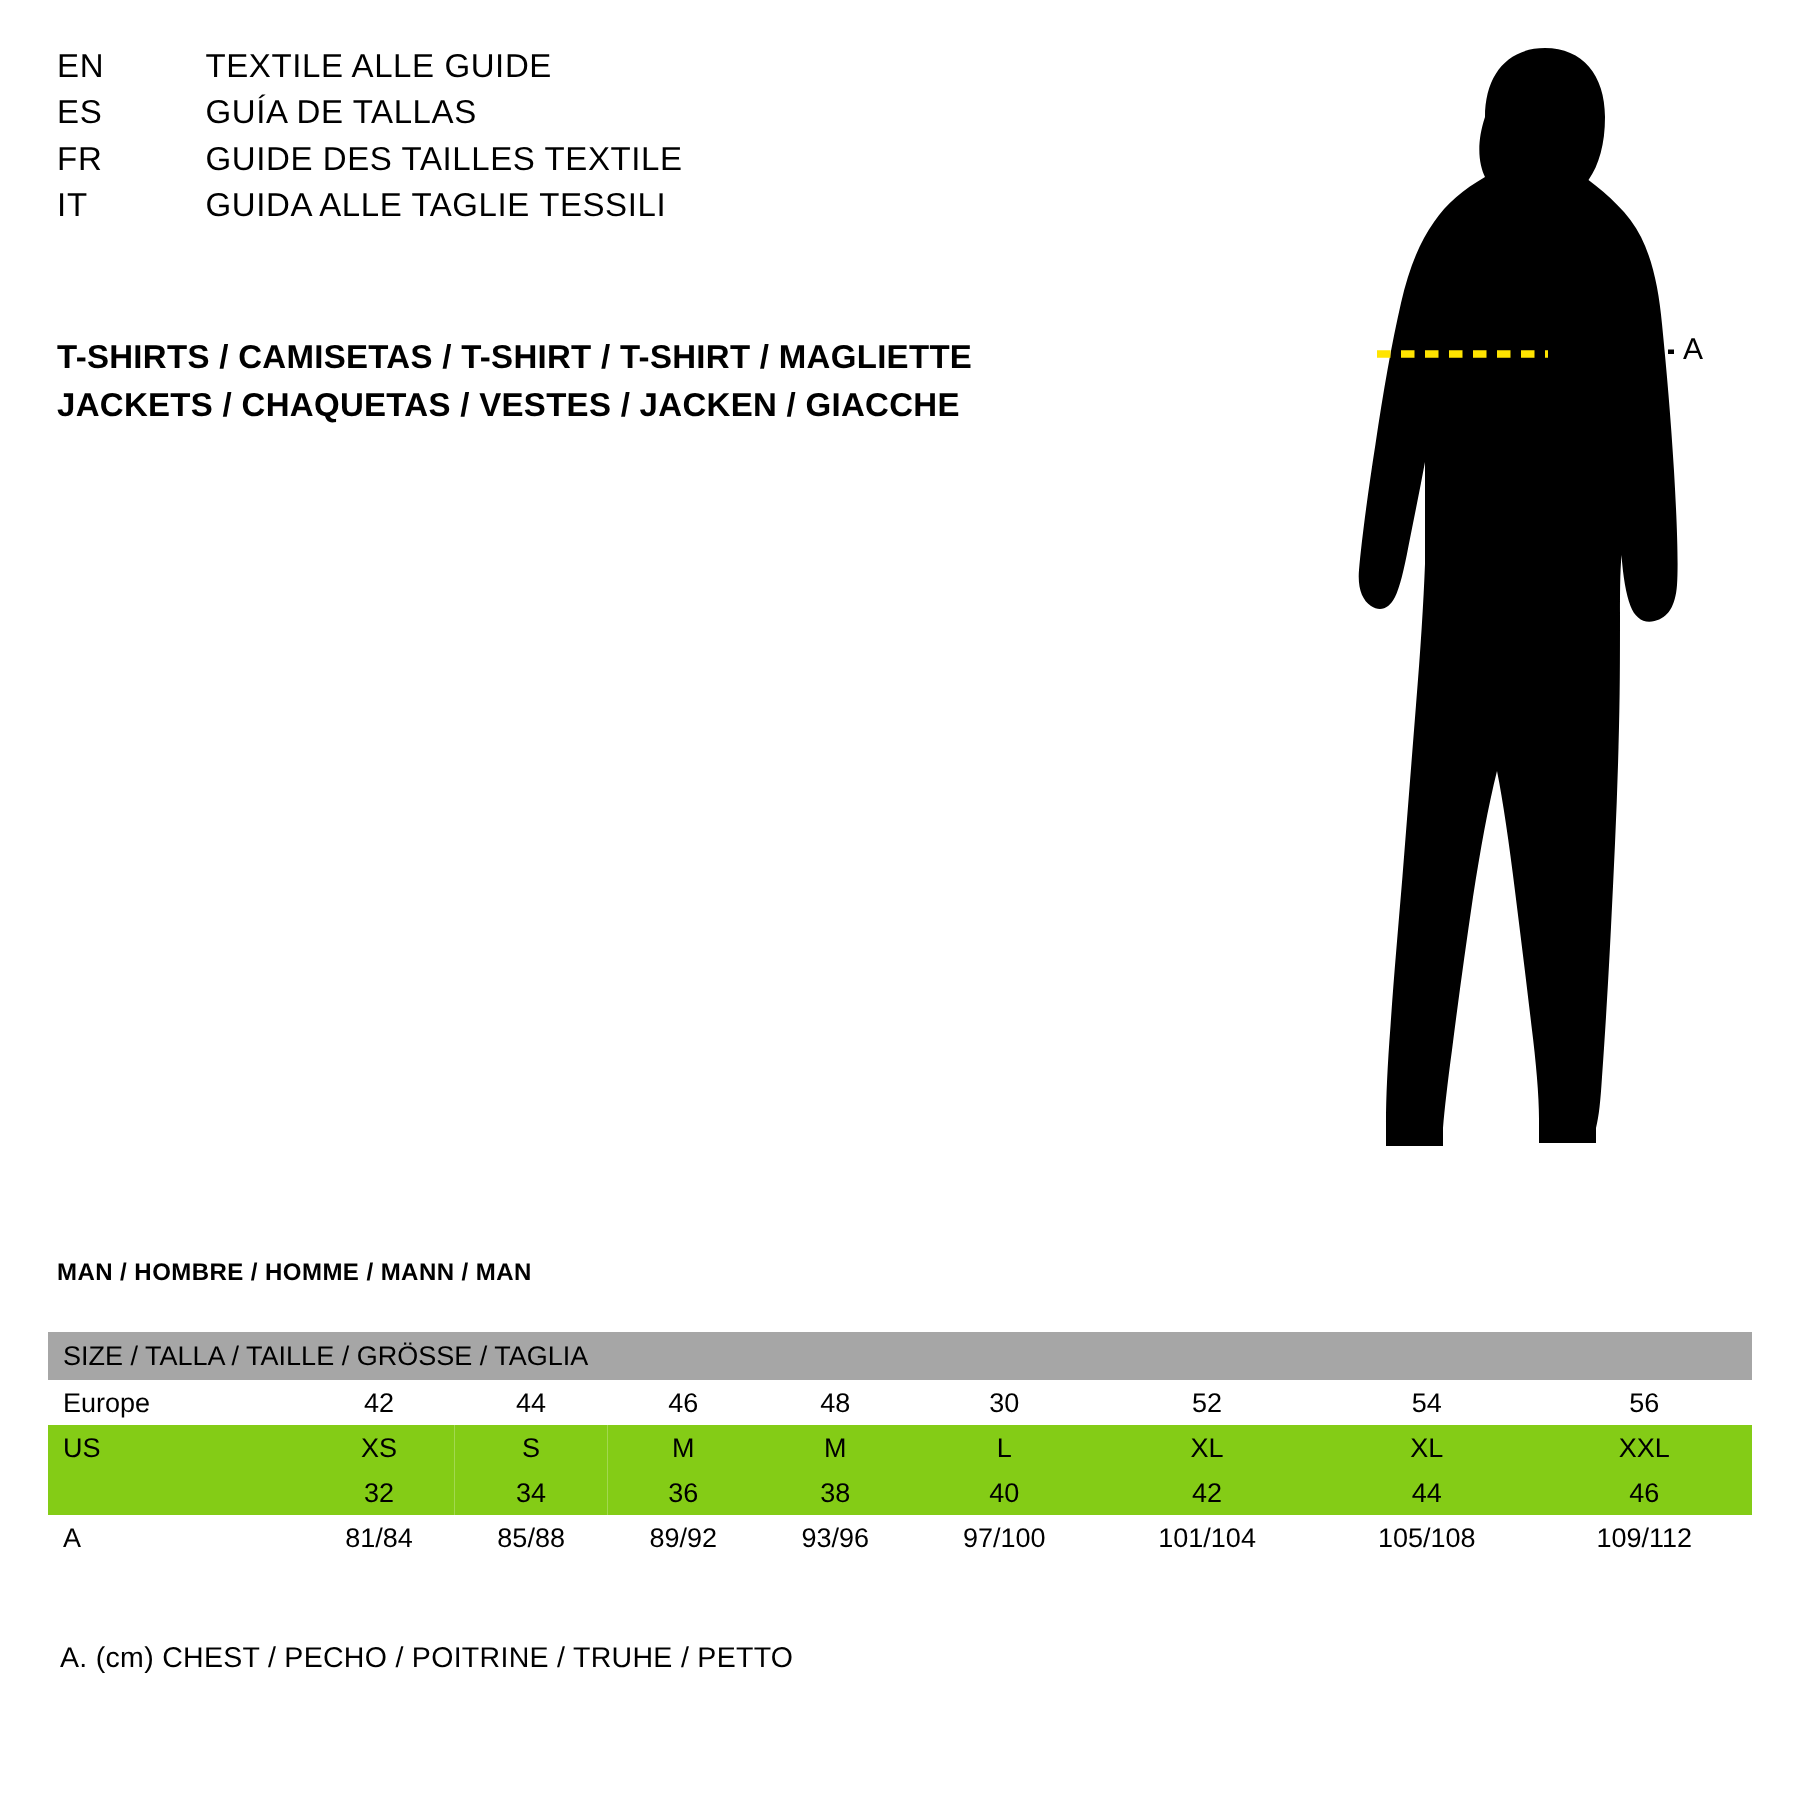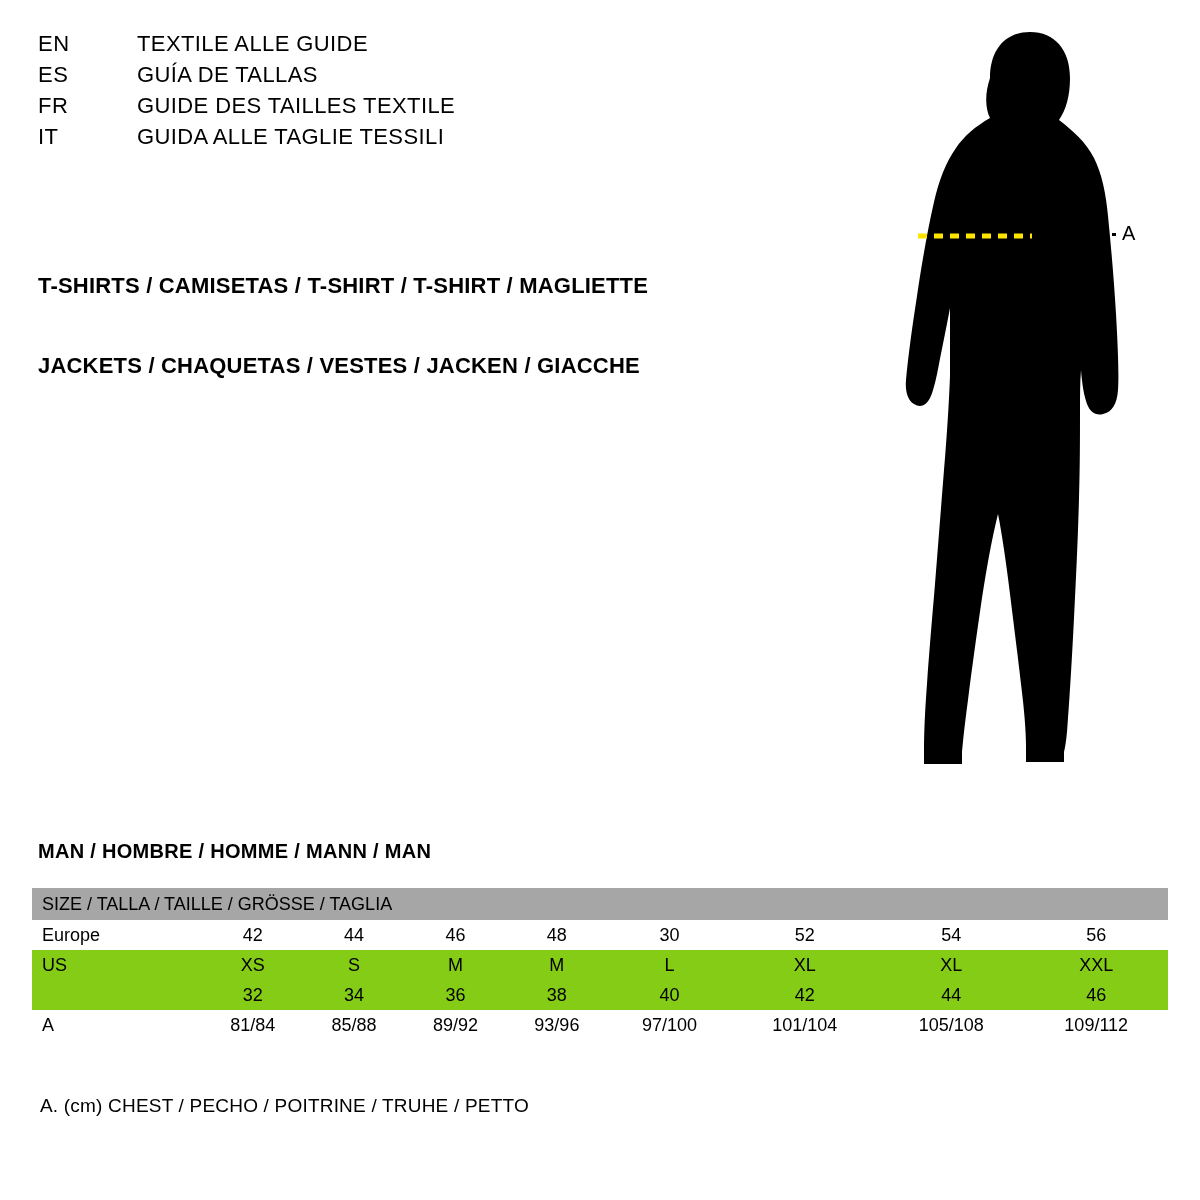--- a/index.html
+++ b/index.html
@@ -49,21 +49,20 @@
     left: 38px;
     top: 222px;
     width: 760px;
   }
   .cat-line {
     font-size: 22px;
     font-weight: bold;
     letter-spacing: 0.2px;
     line-height: 32px;
     white-space: nowrap;
-    margin-top: 48px;
   }
 
   
   .figure {
     position: absolute;
     left: 840px;
     top: 18px;
     width: 330px;
     height: 770px;
   }
@@ -83,21 +82,21 @@
     width: 26px;
     height: 3px;
     background: repeating-linear-gradient(to right, #000 0 6px, transparent 6px 11px);
   }
 
   
   .man-title {
     position: absolute;
     left: 38px;
     top: 840px;
-    font-size: 20px;
+    font-size: 16px;
     font-weight: bold;
     letter-spacing: 0.3px;
   }
   .table-wrap {
     position: absolute;
     left: 32px;
     top: 888px;
     width: 1136px;
   }
   table.size-table {

